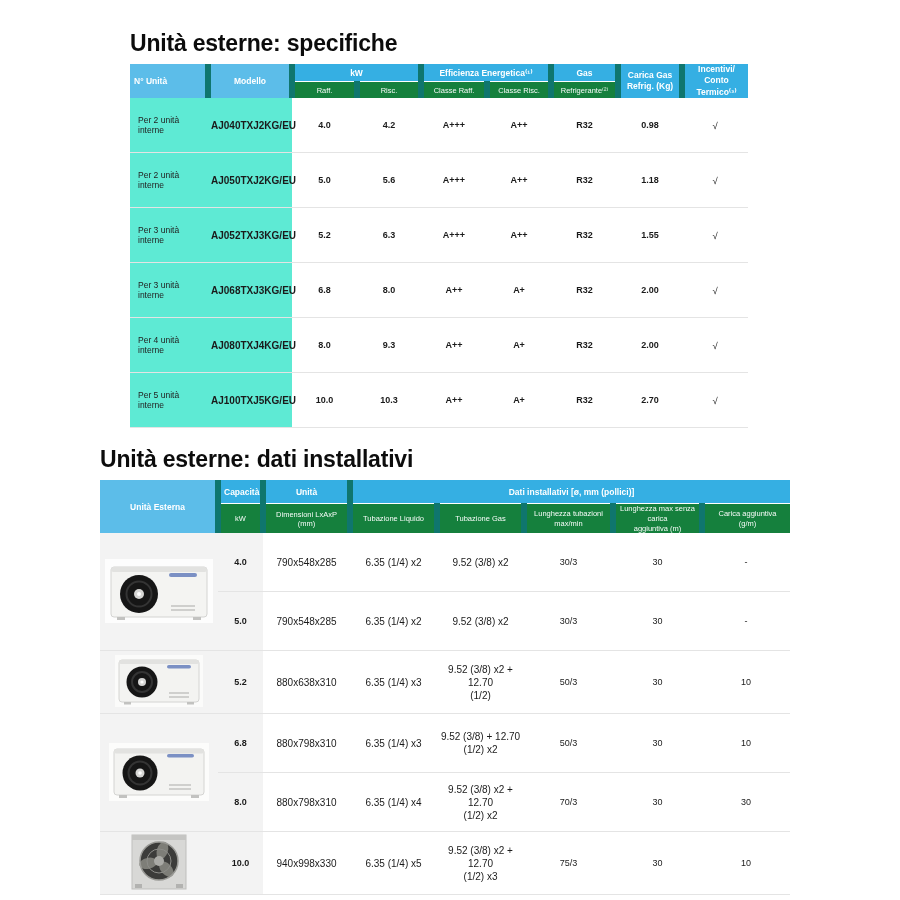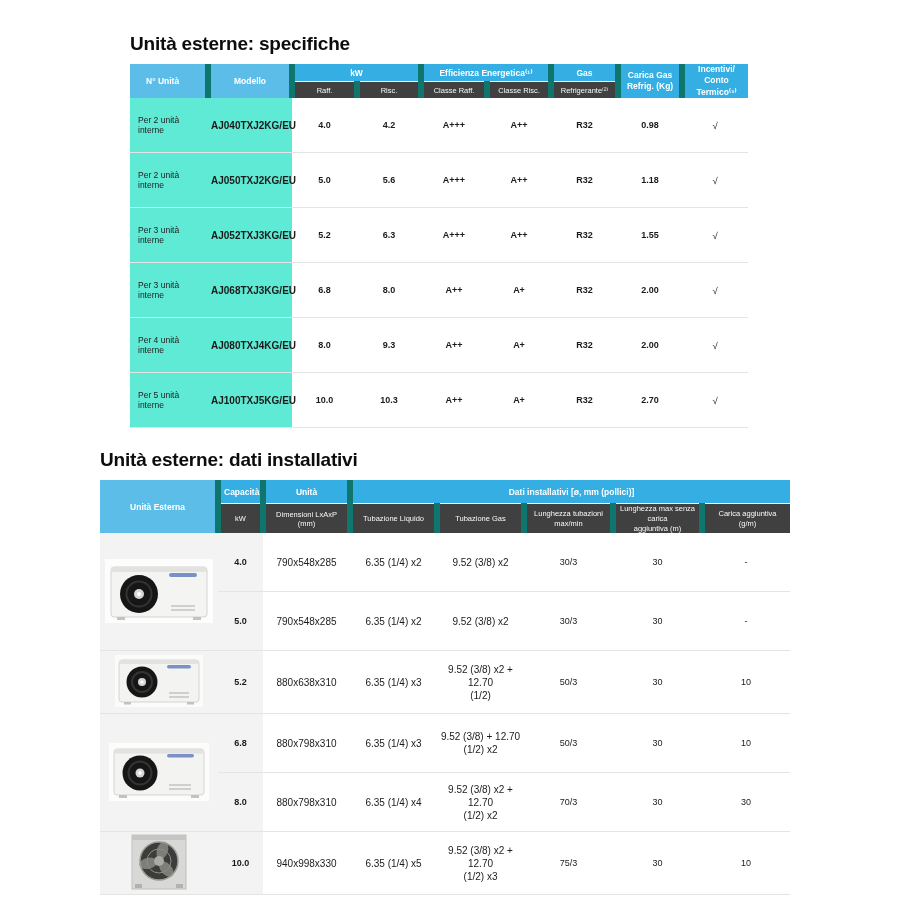--- a/index.html
+++ b/index.html
@@ -1,27 +1,27 @@
 <!DOCTYPE html>
 <html><head>
 <meta charset="utf-8">
 <style>
   html,body{margin:0;padding:0;background:#ffffff;}
   body{width:900px;height:900px;position:relative;font-family:"Liberation Sans","DejaVu Sans",sans-serif;color:#1a1a1a;}
   .section{position:absolute;}
   .t1{left:130px;top:34px;width:618px;}
   .t2{left:100px;top:450px;width:690px;}
-  h2{font-size:19px;line-height:19px;margin:0 0 11px 0;color:#0c0c0c;font-weight:700;letter-spacing:-0.2px;}
+  h2{font-size:23px;line-height:19px;margin:0 0 11px 0;color:#0c0c0c;font-weight:700;letter-spacing:-0.2px;}
   table{border-collapse:collapse;table-layout:fixed;width:100%;}
   th{color:#ffffff;padding:0 3px;vertical-align:middle;text-align:center;}
   td{vertical-align:middle;text-align:center;border-bottom:1px solid #e4e4e4;padding:0 3px;font-size:9px;color:#1a1a1a;}
   
   .hl{background:#5cbde9;font-size:8.5px;font-weight:700;}
   .hg{background:#35afe3;font-size:8.5px;font-weight:700;}
-  .hs{background:#404040;font-size:7.5px;font-weight:400;color:rgba(255,255,255,0.97);}
+  .hs{background:#15803d;font-size:7.5px;font-weight:400;color:rgba(255,255,255,0.97);}
   .wsep{border-right:6px solid #0f766e;}
   .bsep{border-bottom:1px solid #ffffff;}
   .pre{white-space:pre-line;line-height:1.3;}
   
   .t1 thead tr.grp th{height:17px;}
   .t1 thead tr.sub th{height:16px;}
   .t1 td{height:54px;}
   .t1 .g{background:#5eead4;}
   .t1 .cell-unit{text-align:left;padding-left:8px;font-size:8.5px;font-weight:400;color:#222;}
   .t1 .cell-model{font-size:10px;font-weight:700;}
@@ -49,21 +49,21 @@
         <col style="width:65px">
         <col style="width:64px">
       <col style="width:66px">
         <col style="width:64px">
         <col style="width:67px">
         <col style="width:64px">
         <col style="width:66px">
     </colgroup>
     <thead>
       <tr class="grp">
-        <th rowspan="2" class="hl wsep" style="text-align:left;padding-left:16px;">N° Unità</th>
+        <th rowspan="2" class="hl wsep" style="text-align:left;padding-left:4px;">N° Unità</th>
         <th rowspan="2" class="hl wsep">Modello</th>
         <th colspan="2" class="hg wsep bsep">kW</th>
         <th colspan="2" class="hg wsep bsep">Efficienza Energetica⁽¹⁾</th>
         <th class="hg wsep bsep">Gas</th>
         <th rowspan="2" class="hg wsep pre">Carica Gas
 Refrig. (Kg)</th>
         <th rowspan="2" class="hg pre">Incentivi/
 Conto Termico⁽³⁾</th>
       </tr>
       <tr class="sub">

